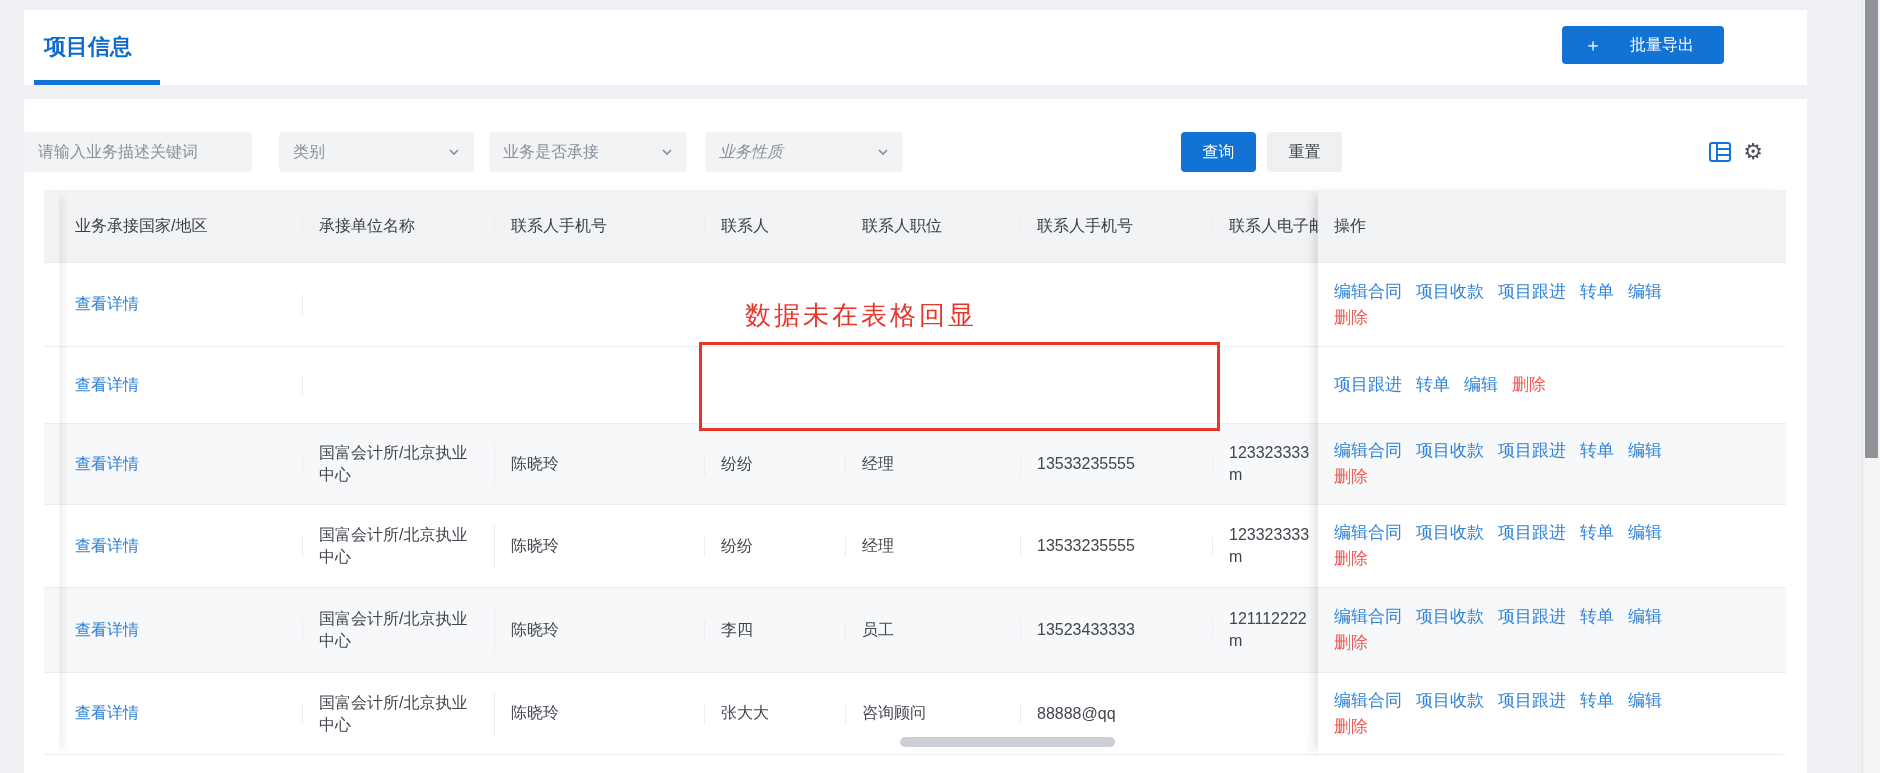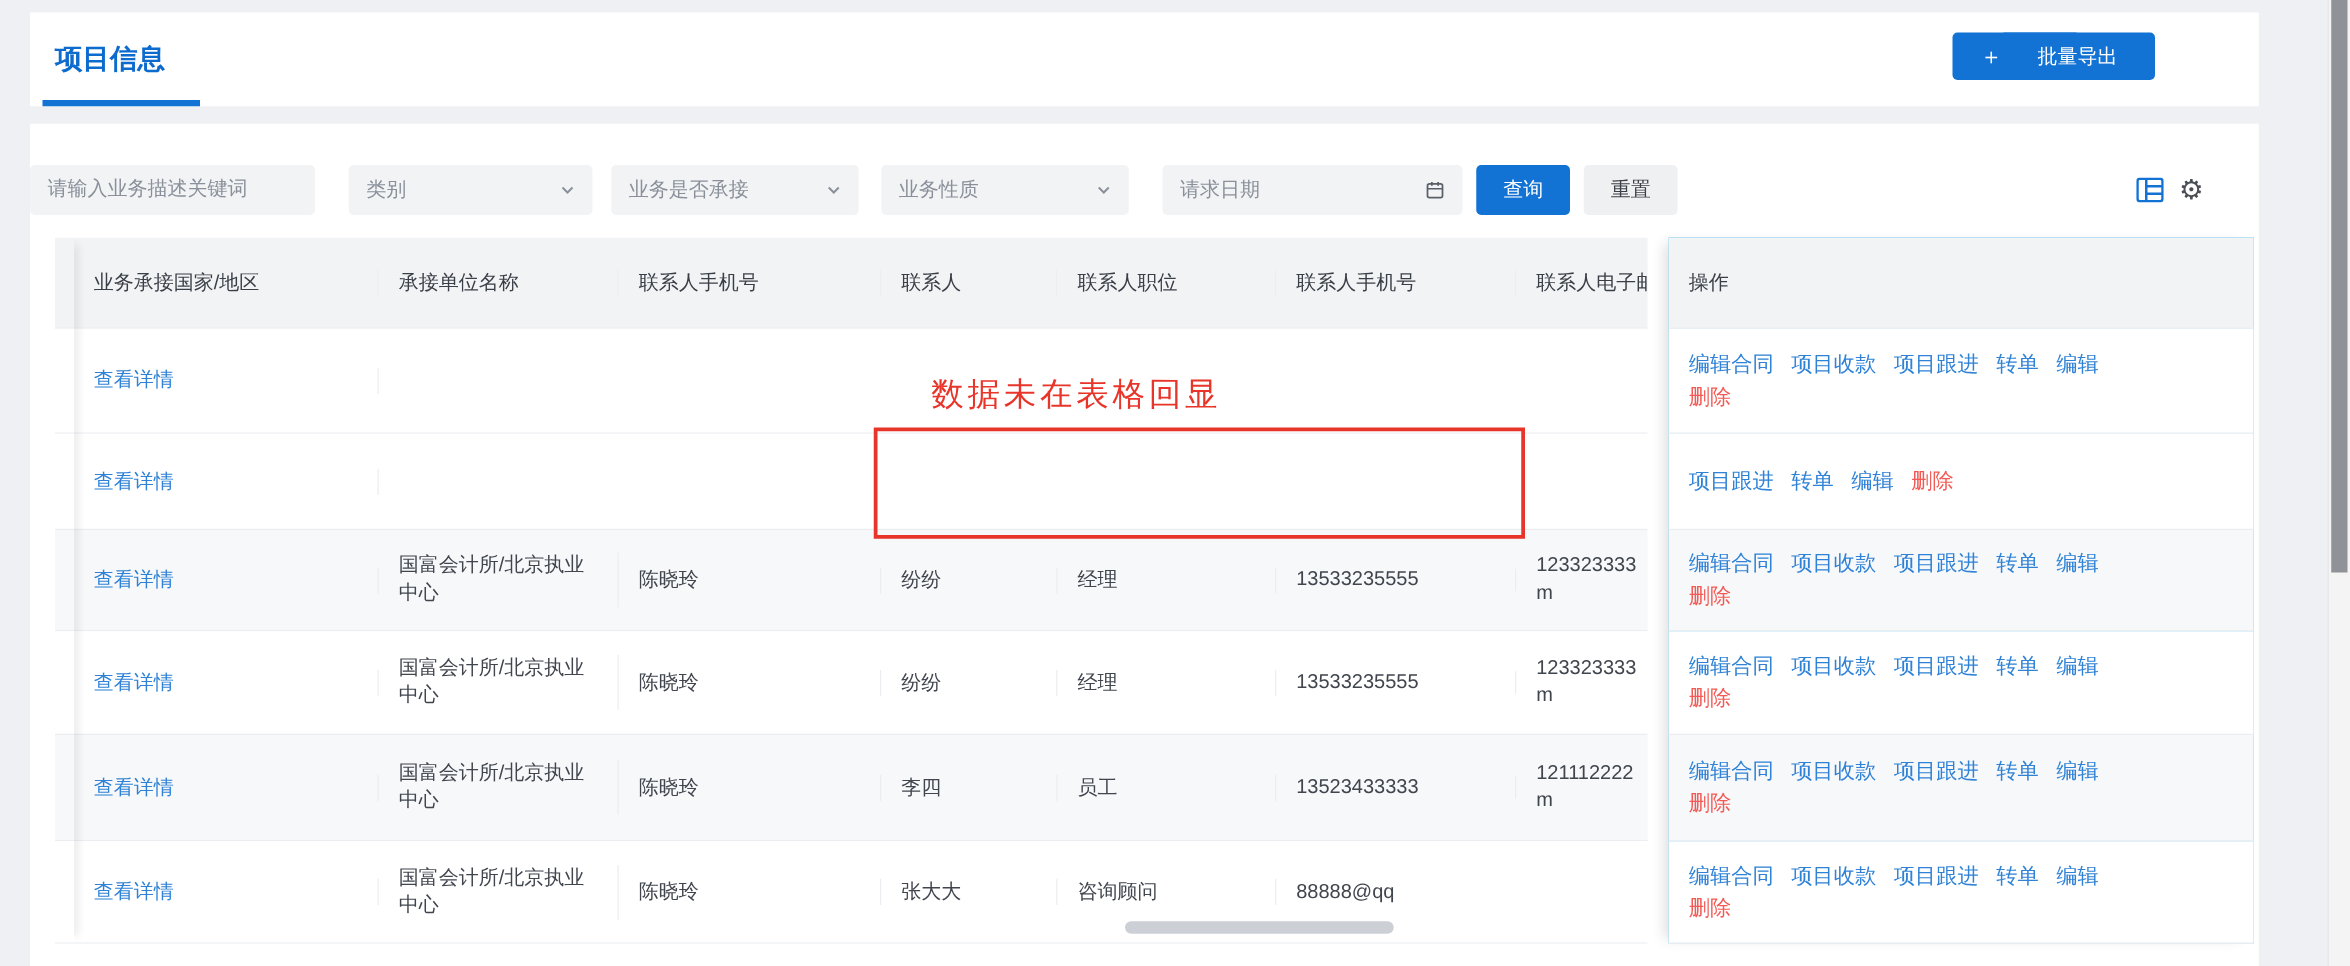--- a/index.html
+++ b/index.html
@@ -26,21 +26,21 @@
   
   .filter-bar{position:absolute;left:0;top:33px;width:100%;height:40px;}
   .f-item{position:absolute;top:0;height:40px;background:#f2f3f5;border-radius:4px;font-size:16px;color:#8a909a;
           display:flex;align-items:center;padding:0 14px;}
   .f-input{border:none;outline:none;}
   .f-input::placeholder{color:#8a909a;}
   .f-keyword{left:0;width:228px;}
   .f-select{justify-content:space-between;cursor:pointer;align-items:center;}
   .f-cat{left:255px;width:195px;}
   .f-accept{left:465px;width:198px;}
-  .f-nature{left:681px;width:198px;}
+  .f-nature{left:681px;width:198px;font-style:italic;}
   .f-date{left:906px;width:240px;justify-content:space-between;cursor:pointer;}
   .chev{width:12px;height:12px;flex:0 0 auto;}
   .cal{width:16px;height:16px;flex:0 0 auto;}
   .f-btn{position:absolute;top:0;height:40px;width:75px;border:none;border-radius:4px;font-size:16px;cursor:pointer;}
   .f-query{left:1157px;background:var(--c-primary);color:#fff;}
   .f-reset{left:1243px;background:#eef0f2;color:#3c4046;}
   .view-icons{position:absolute;top:42px;right:44px;display:flex;gap:12px;align-items:center;}
   .tbl-icon{width:22px;height:20px;cursor:pointer;}
   .gear-icon{font-size:22px;color:#4a4e55;line-height:1;cursor:pointer;}
 
@@ -57,22 +57,22 @@
   .hdr .cell{color:#3a3f47;background:#f2f3f5;}
   .c-strip{width:15px;padding:0;}
   .c1{width:244px;} .c2{width:192px;} .c3{width:210px;} .c4{width:141px;}
   .c5{width:175px;} .c6{width:192px;} .c7{width:230px;border-right:none;}
   .c2 .wrap{width:150px;word-break:break-all;line-height:22px;}
   .email-line{line-height:22px;white-space:nowrap;}
   .link{color:var(--c-link);cursor:pointer;text-decoration:none;}
   .hdr-label{white-space:nowrap;}
 
   
-  .tbl-ops{position:absolute;left:1274px;top:0;width:468px;height:565px;background:#0ea5e9;
-           box-shadow:-8px 0 10px -4px rgba(0,0,0,.12);margin-left:17px;}
+  .tbl-ops{position:absolute;left:1274px;top:0;width:468px;height:565px;background:#737373;
+           box-shadow:-8px 0 10px -4px rgba(0,0,0,.12);}
   .ops-cell{display:flex;flex-direction:column;justify-content:center;padding:0 16px;
             border-bottom:1px solid #ebedf0;font-size:17px;background:#fff;}
   .ops-cell.hdr-cell{background:#f2f3f5;color:#3a3f47;font-size:16px;}
   .ops-cell.stripe{background:#f7f8fa;}
   .ops-line{display:flex;gap:14px;flex-wrap:wrap;line-height:26px;}
   .ops-link{color:var(--c-link);cursor:pointer;white-space:nowrap;}
   .ops-del{color:var(--c-danger);cursor:pointer;white-space:nowrap;}
 
   .left-fixed-shadow{position:absolute;left:0;top:0;width:15px;height:565px;pointer-events:none;
                      box-shadow:8px 0 8px -6px rgba(0,0,0,.18);}
@@ -119,29 +119,20 @@
         <svg class="chev" viewBox="0 0 12 12">
             <polyline points="2,4 6,8 10,4" fill="none" stroke="#8a909a" stroke-width="1.6"></polyline>
           </svg>
       </div>
       <div class="f-item f-select f-nature">
         <span>业务性质</span>
         <svg class="chev" viewBox="0 0 12 12">
             <polyline points="2,4 6,8 10,4" fill="none" stroke="#8a909a" stroke-width="1.6"></polyline>
           </svg>
       </div>
-      <div class="f-item f-date">
-        <span>请求日期</span>
-        <svg class="cal" viewBox="0 0 16 16">
-          <rect x="2" y="3" width="12" height="11" rx="1.5" fill="none" stroke="#5a6068" stroke-width="1.4"></rect>
-          <line x1="5.5" y1="1.5" x2="5.5" y2="4.5" stroke="#5a6068" stroke-width="1.4"></line>
-          <line x1="10.5" y1="1.5" x2="10.5" y2="4.5" stroke="#5a6068" stroke-width="1.4"></line>
-          <line x1="2" y1="7" x2="14" y2="7" stroke="#5a6068" stroke-width="1.2"></line>
-        </svg>
-      </div>
       <button class="f-btn f-query">查询</button>
       <button class="f-btn f-reset">重置</button>
     </div>
 
     <div class="view-icons">
       <svg class="tbl-icon" viewBox="0 0 22 20">
         <rect x="1" y="1" width="20" height="18" rx="2" fill="none" stroke="#1373d4" stroke-width="2"></rect>
         <line x1="8" y1="1" x2="8" y2="19" stroke="#1373d4" stroke-width="2"></line>
         <line x1="8" y1="7" x2="21" y2="7" stroke="#1373d4" stroke-width="2"></line>
         <line x1="8" y1="13" x2="21" y2="13" stroke="#1373d4" stroke-width="2"></line>

